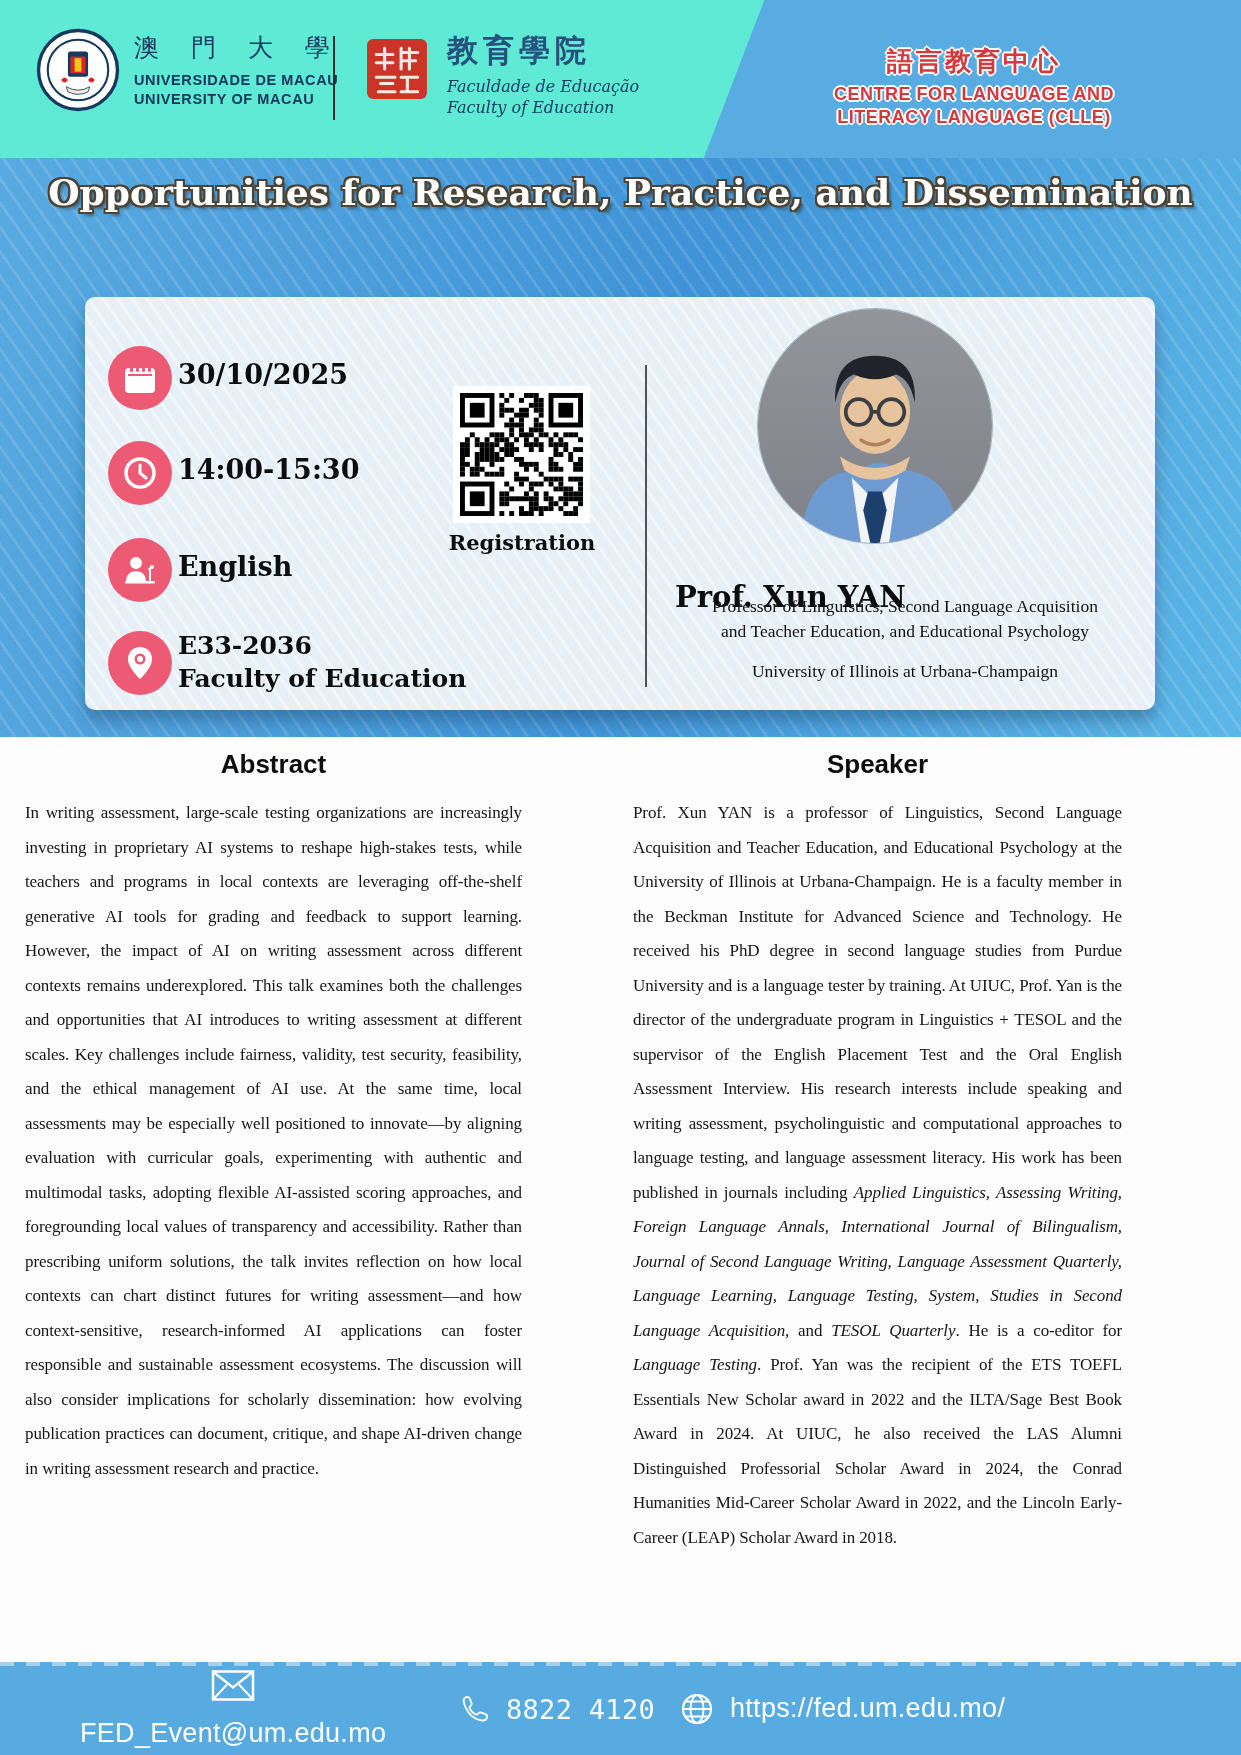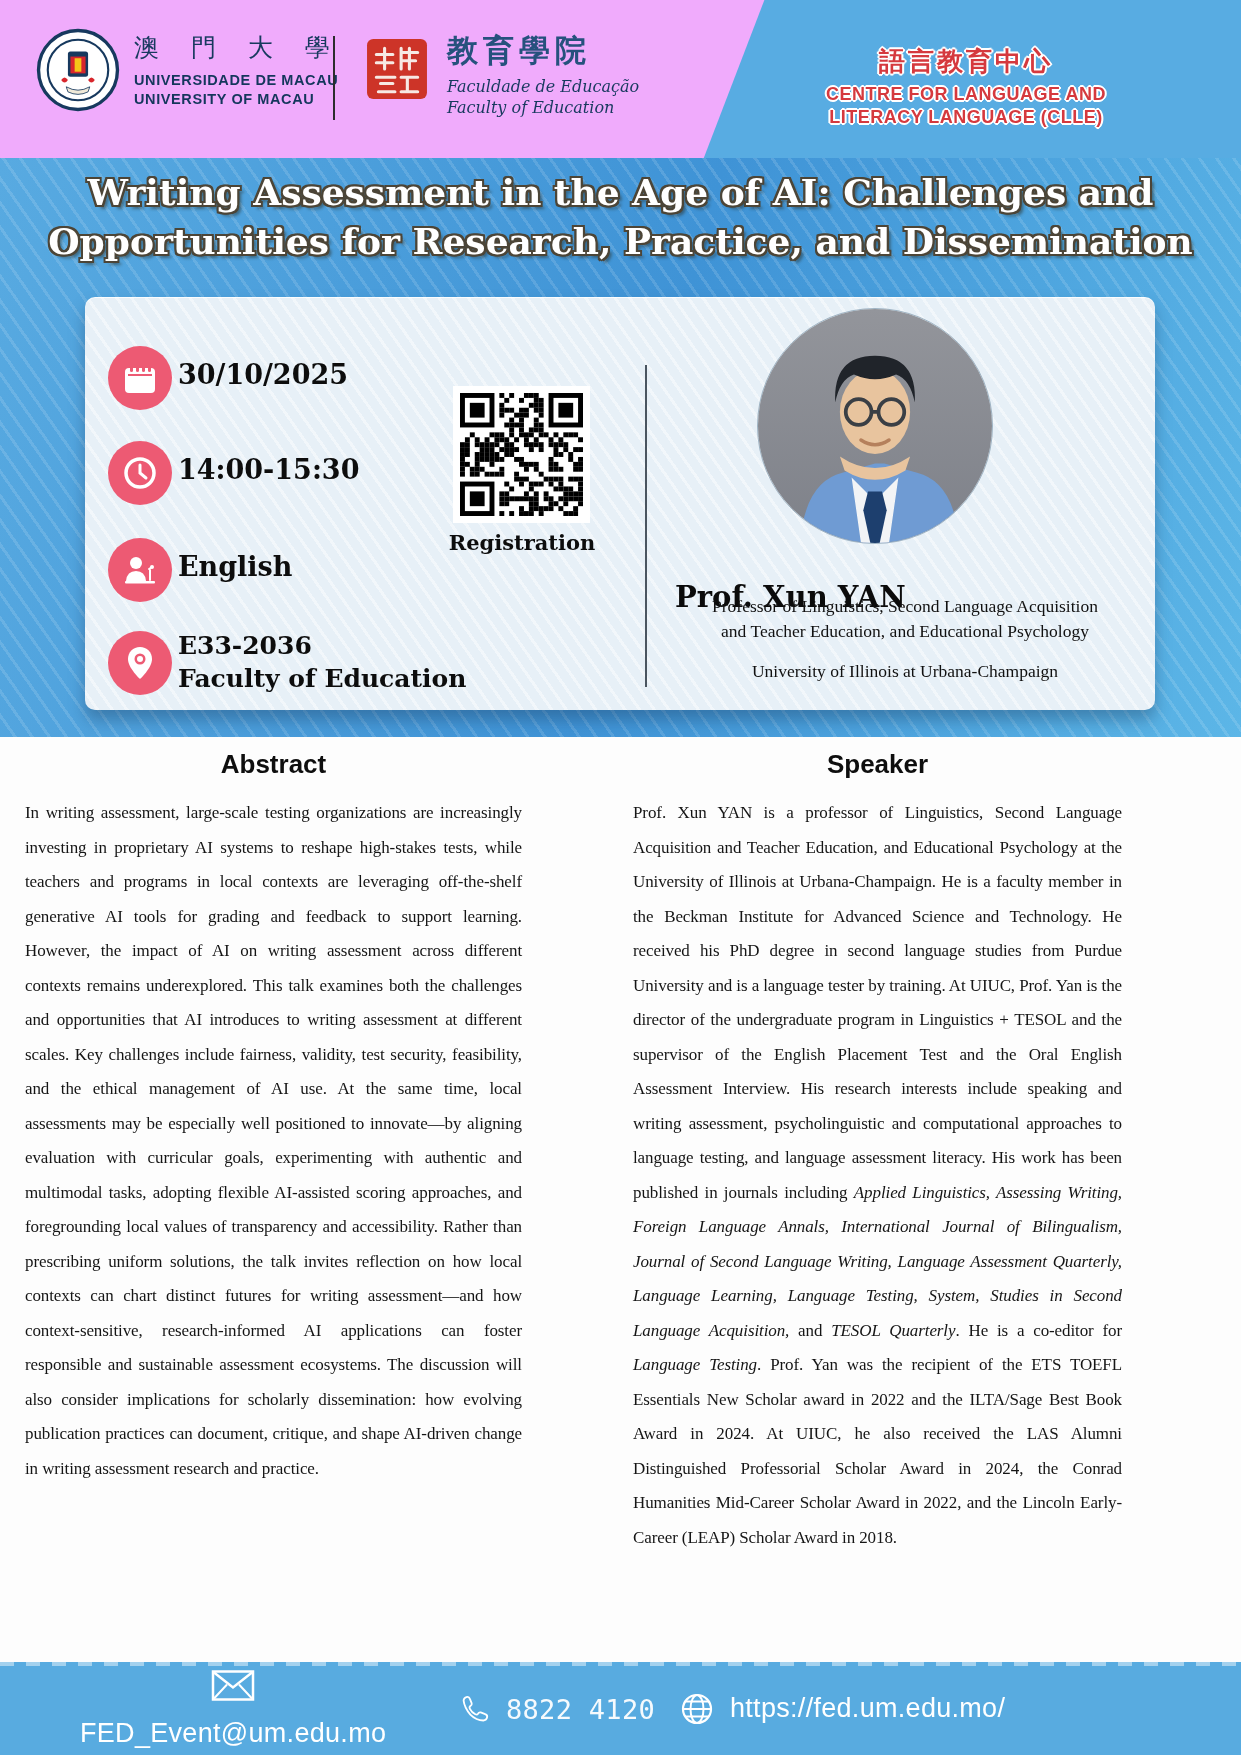--- a/index.html
+++ b/index.html
@@ -3,36 +3,36 @@
 <meta charset="utf-8">
 <style>
   * { margin:0; padding:0; box-sizing:border-box; }
   html,body { background:#ffffff; }
   #page {
     position:relative; width:1241px; height:1755px; overflow:hidden;
     font-family:"Liberation Sans", sans-serif; background:#ffffff;
   }
 
   
-  .header { position:absolute; left:0; top:0; width:1241px; height:158px; background:#f0abfc; }
+  .header { position:absolute; left:0; top:0; width:1241px; height:158px; background:#5eead4; }
   .um-block { position:absolute; left:36px; top:28px; display:flex; align-items:center; gap:14px; }
   .crest { width:84px; height:84px; }
   .um-text { color:#17395e; }
   .um-zh { font-family:"DejaVu Serif", serif; font-size:25px; letter-spacing:12px; color:#17395e; margin-bottom:7px; white-space:nowrap; }
   .um-pt, .um-en { font-size:14.5px; font-weight:bold; letter-spacing:0.6px; color:#14365c; line-height:19px; }
   .hdr-divider { position:absolute; left:333px; top:36px; width:2px; height:84px; background:#2c2c2c; }
   .fed-block { position:absolute; left:366px; top:30px; display:flex; gap:19px; align-items:flex-start; }
   .seal { width:62px; height:62px; margin-top:8px; }
   .fed-zh { font-family:"DejaVu Serif", serif; font-size:31px; font-weight:bold; letter-spacing:5px; color:#26517d; margin-bottom:4px; }
   .fed-script { font-family:"DejaVu Serif", serif; font-style:italic; font-size:16px; color:#17395e; line-height:21px; }
   .clle-wedge {
     position:absolute; left:690px; top:0; width:551px; height:158px;
     background:#58ace2; clip-path:polygon(13.5% 0, 100% 0, 100% 100%, 2.5% 100%);
   }
-  .clle-text { position:absolute; left:116px; top:44px; width:320px; text-align:center; color:#d5393e; }
+  .clle-text { position:absolute; left:124px; top:44px; width:320px; text-align:center; color:#d5393e; }
   .clle-zh { font-size:26px; font-weight:bold; letter-spacing:3px; margin-bottom:4px;
     text-shadow:-2px 0 #fff,2px 0 #fff,0 -2px #fff,0 2px #fff,-1px -1px #fff,1px 1px #fff,1px -1px #fff,-1px 1px #fff; }
   .clle-en { font-size:18px; font-weight:900; letter-spacing:0.5px; line-height:23px;
     text-shadow:-2px 0 #fff,2px 0 #fff,0 -2px #fff,0 2px #fff,-1px -1px #fff,1px 1px #fff,1px -1px #fff,-1px 1px #fff; }
 
   
   .banner {
     position:absolute; left:0; top:158px; width:1241px; height:579px;
     background:
       repeating-linear-gradient(55deg, rgba(255,255,255,0) 0 11px, rgba(255,255,255,.13) 11px 14px),
@@ -142,21 +142,20 @@
       <div class="clle-text">
         <div class="clle-zh">語言教育中心</div>
         <div class="clle-en">CENTRE FOR LANGUAGE AND</div>
         <div class="clle-en">LITERACY LANGUAGE (CLLE)</div>
       </div>
     </div>
   </div>
 
   <div class="banner">
     <div class="poster-title">
-      <div>Writing Assessment in the Age of AI: Challenges and</div>
       <div>Opportunities for Research, Practice, and Dissemination</div>
     </div>
 
     <div class="card">
 
       <div class="detail-icon" style="left:23px; top:49px;">
         <svg width="36" height="36" viewBox="0 0 36 36">
           <rect x="3" y="8" width="30" height="25" rx="4" fill="#ffffff"></rect>
           <g fill="#ed5a73">
             <rect x="8" y="6" width="3" height="6" rx="1.5"></rect>

